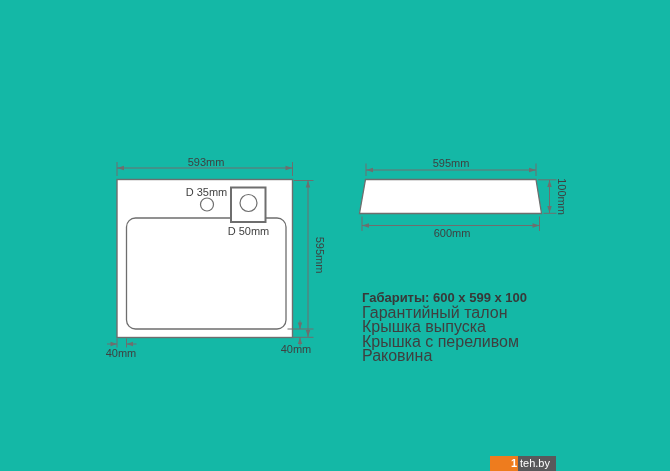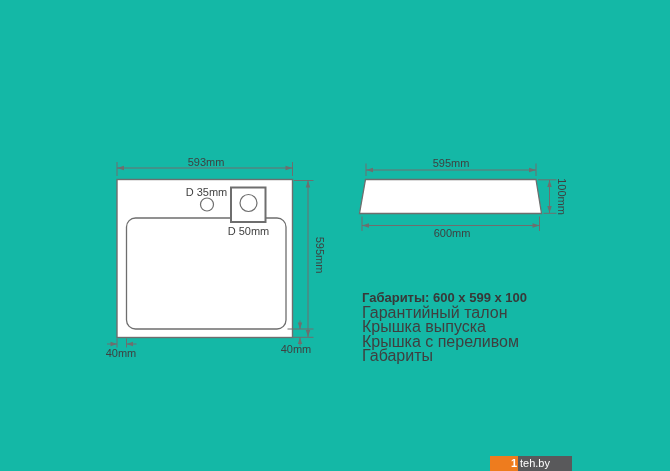--- a/index.html
+++ b/index.html
@@ -5,21 +5,21 @@
   html,body{margin:0;padding:0;}
   body{width:670px;height:471px;background:#ffffff;font-family:"Liberation Sans",sans-serif;overflow:hidden;}
   .canvas{position:relative;width:670px;height:471px;background:#14b8a6;}
   svg{position:absolute;left:0;top:0;}
   svg text{font-family:"Liberation Sans",sans-serif;font-size:11px;fill:#3f3f3f;}
   .specs{position:absolute;left:362px;top:262px;color:#3f3f3f;white-space:nowrap;}
   .specs .line{font-size:16px;line-height:14.5px;}
   .specs .bold{font-weight:bold;font-size:13px;color:#383838;margin-top:29px;}
   .watermark{position:absolute;left:490px;top:456px;height:15px;display:flex;font-family:"Liberation Sans",sans-serif;}
   .wm-left{width:28px;height:15px;display:flex;align-items:center;justify-content:flex-end;color:#ffffff;font-size:11px;font-weight:bold;line-height:15px;padding-right:1px;box-sizing:border-box;}
-  .wm-right{width:54px;height:15px;color:#ffffff;font-size:11px;line-height:15px;padding-left:2px;box-sizing:border-box;}
+  .wm-right{width:38px;height:15px;color:#ffffff;font-size:11px;line-height:15px;padding-left:2px;box-sizing:border-box;}
 </style>
 </head>
 <body>
 
 <div class="canvas">
 
   <svg width="670" height="471" viewBox="0 0 670 471">
 
     <g stroke="#6e6e6e" fill="none">
 
@@ -105,21 +105,21 @@
       <text x="557.5" y="196.5" text-anchor="middle" stroke="none" transform="rotate(90 557.5 196.5)">100mm</text>
       <text x="452" y="236.5" text-anchor="middle" stroke="none">600mm</text>
     </g>
   </svg>
 
   <div class="specs">
     <div class="line bold">Габариты: 600 x 599 x 100</div>
     <div class="line">Гарантийный талон</div>
     <div class="line">Крышка выпуска</div>
     <div class="line">Крышка с переливом</div>
-    <div class="line">Габариты</div>
+    <div class="line">Раковина</div>
   </div>
 
   <div class="watermark">
     <div class="wm-left" style="background:#ee7c1e">
       <span>1</span>
     </div>
     <div class="wm-right" style="background:#59595b">teh.by</div>
   </div>
 
 </div>

